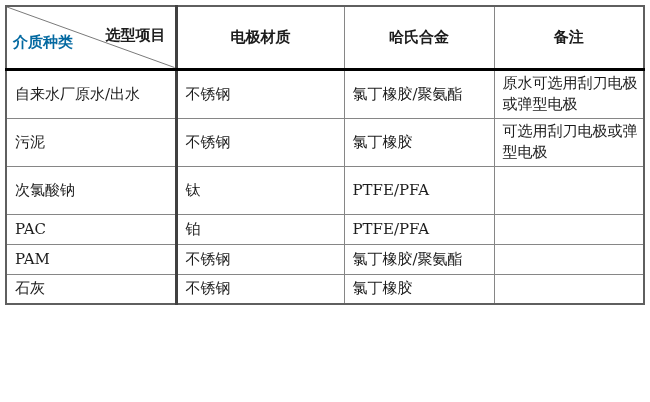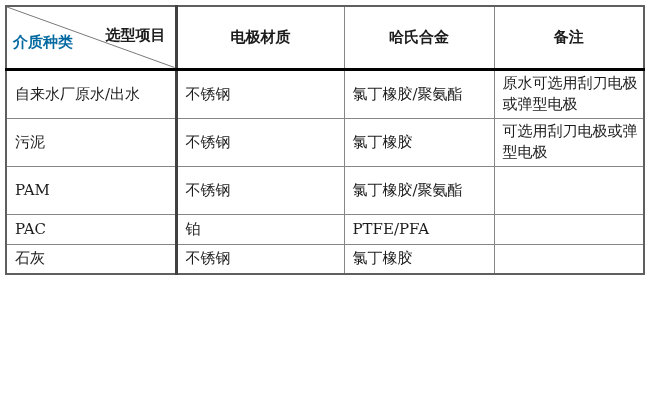--- a/index.html
+++ b/index.html
@@ -95,29 +95,35 @@
           <td class="col-lining">氯丁橡胶/聚氨酯</td>
           <td class="col-remark">原水可选用刮刀电极或弹型电极</td>
         </tr>
         <tr>
           <td class="col-medium">污泥</td>
           <td class="col-electrode">不锈钢</td>
           <td class="col-lining">氯丁橡胶</td>
           <td class="col-remark">可选用刮刀电极或弹型电极</td>
         </tr>
         <tr>
-          <td class="col-medium">PAM</td>
-          <td class="col-electrode">不锈钢</td>
-          <td class="col-lining">氯丁橡胶/聚氨酯</td>
+          <td class="col-medium">次氯酸钠</td>
+          <td class="col-electrode">钛</td>
+          <td class="col-lining">PTFE/PFA</td>
           <td class="col-remark"></td>
         </tr>
         <tr>
           <td class="col-medium">PAC</td>
           <td class="col-electrode">铂</td>
           <td class="col-lining">PTFE/PFA</td>
+          <td class="col-remark"></td>
+        </tr>
+        <tr>
+          <td class="col-medium">PAM</td>
+          <td class="col-electrode">不锈钢</td>
+          <td class="col-lining">氯丁橡胶/聚氨酯</td>
           <td class="col-remark"></td>
         </tr>
         <tr>
           <td class="col-medium">石灰</td>
           <td class="col-electrode">不锈钢</td>
           <td class="col-lining">氯丁橡胶</td>
           <td class="col-remark"></td>
         </tr>
       </tbody>
   </table>

